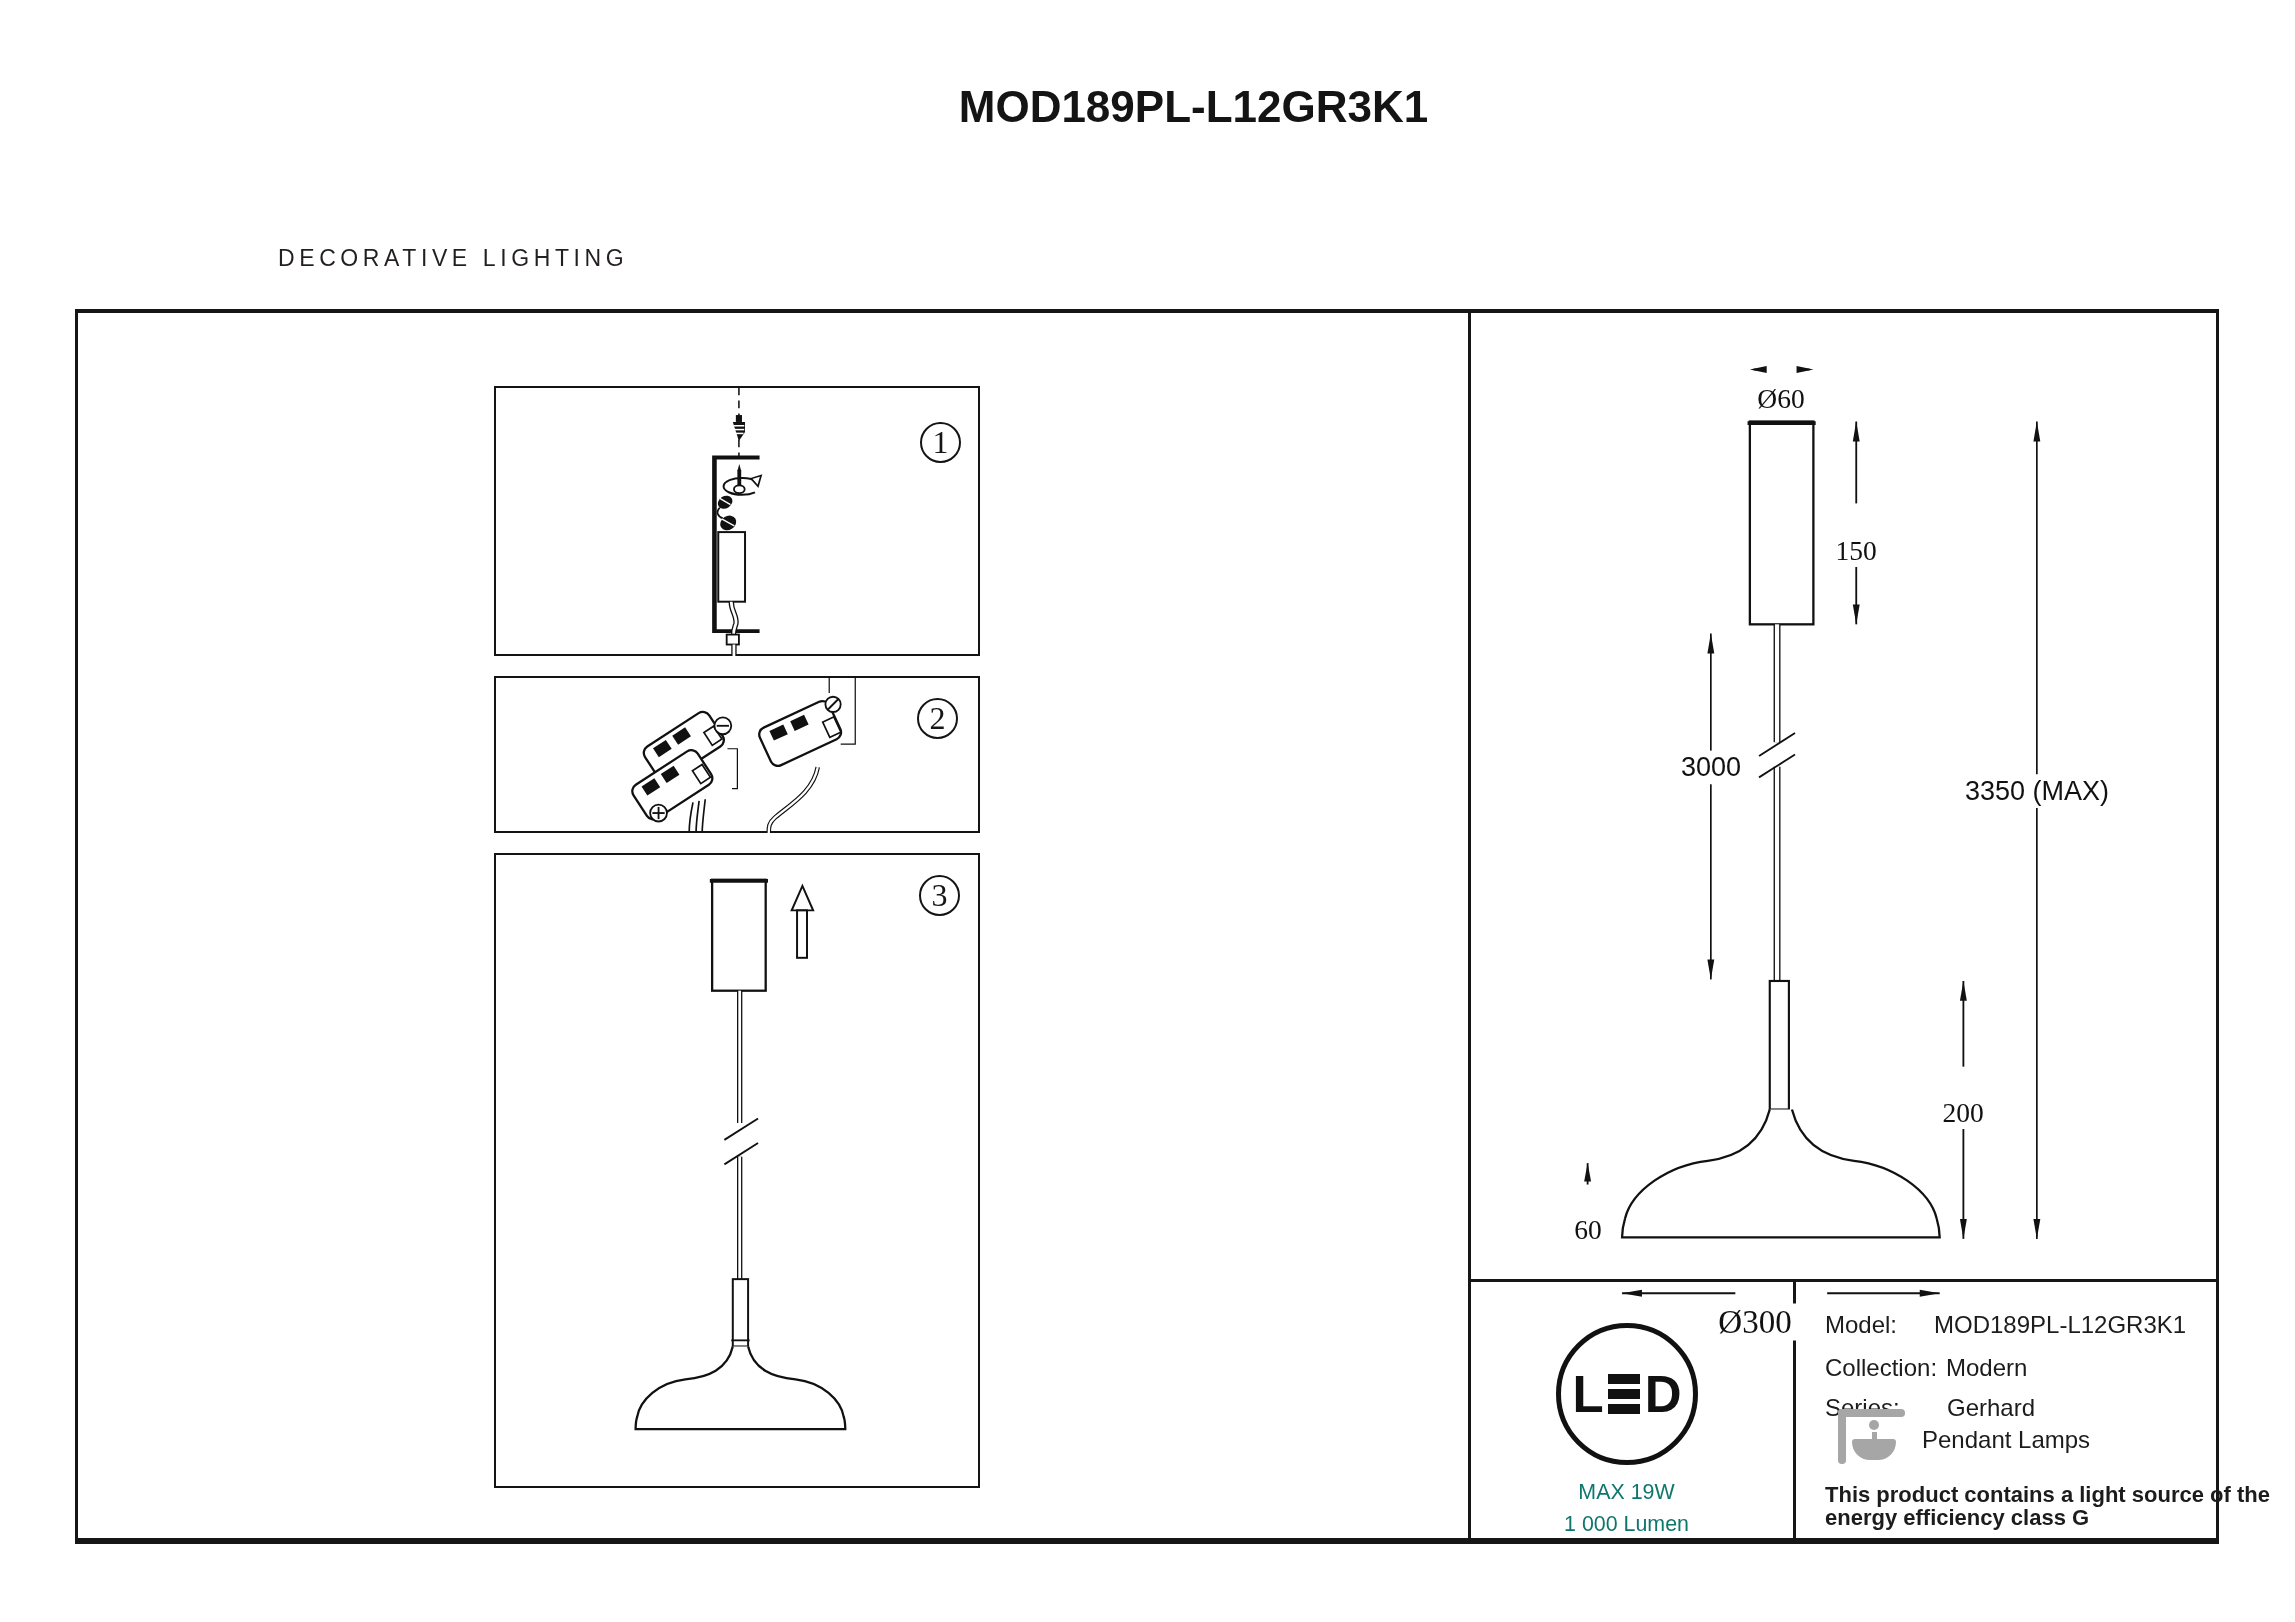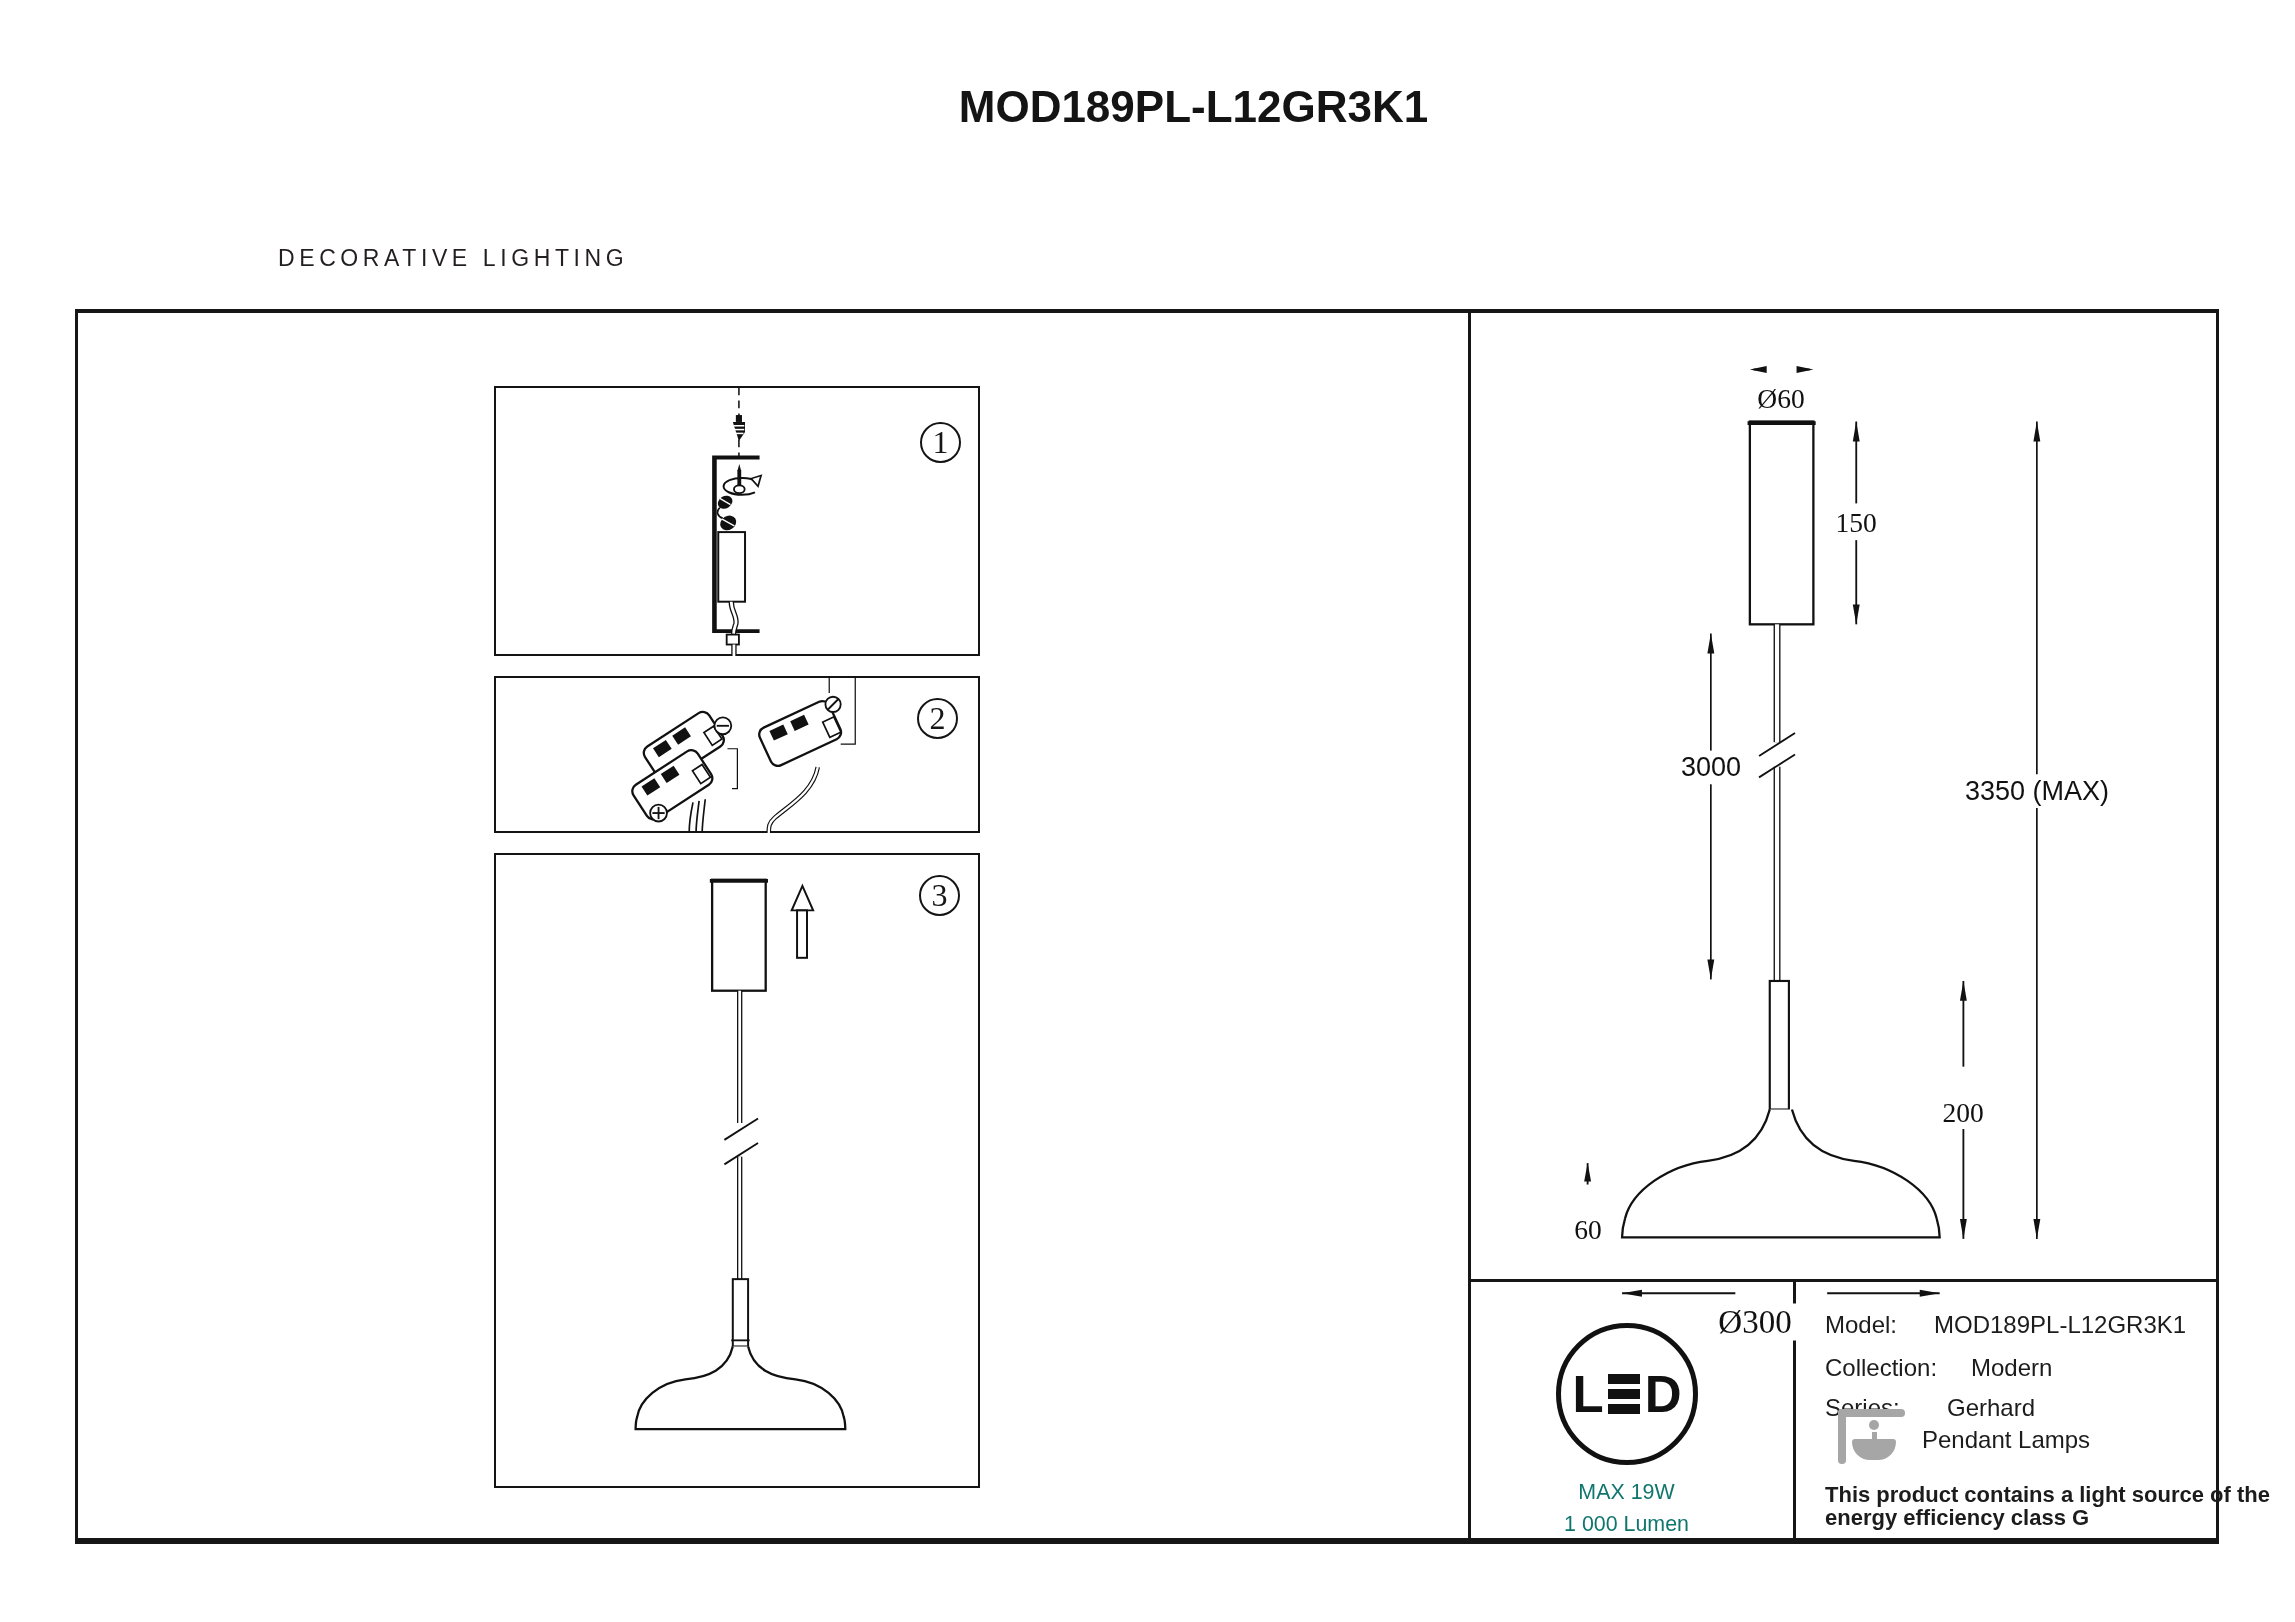--- a/index.html
+++ b/index.html
@@ -254,21 +254,21 @@
 
     <g>
       <line x1="2120" y1="1690" x2="2268" y2="1690" stroke="#111" stroke-width="2.4"></line>
       <line x1="2388" y1="1690" x2="2535" y2="1690" stroke="#111" stroke-width="2.4"></line>
       <polygon points="2120,1690 2146,1685.5 2146,1694.5" fill="#111"></polygon>
       <polygon points="2535,1690 2509,1685.5 2509,1694.5" fill="#111"></polygon>
     </g>
   </svg>
 
   <span class="abs dim dim-serif" style="left:1781px;top:370px;">Ø60</span>
-  <span class="abs dim dim-serif" style="left:1856px;top:494px;">150</span>
+  <span class="abs dim dim-serif" style="left:1856px;top:522px;">150</span>
   <span class="abs dim dim-sans" style="left:1711px;top:767px;">3000</span>
   <span class="abs dim dim-sans" style="left:2037px;top:791px;">3350 (MAX)</span>
   <span class="abs dim dim-serif" style="left:1963px;top:1084px;">200</span>
   <span class="abs dim dim-serif" style="left:1588px;top:1201px;">60</span>
   <span class="abs dim dim-serif" style="left:1755px;top:1293px;font-size:33px;">Ø300</span>
 
   <div class="abs led-circle">
     <div class="led-type">
       <span class="led-letter">L</span>
       <span class="led-ebars">
@@ -278,21 +278,21 @@
         </span>
       <span class="led-letter">D</span>
     </div>
   </div>
   <div class="abs led-sub" style="left:1504px;top:1480px;">MAX 19W</div>
   <div class="abs led-sub" style="left:1504px;top:1512px;">1 000 Lumen</div>
 
   <span class="abs info-label" style="left:1825px;top:1311px;">Model:</span>
   <span class="abs info-value" style="left:1934px;top:1311px;">MOD189PL-L12GR3K1</span>
   <span class="abs info-label" style="left:1825px;top:1354px;">Collection:</span>
-  <span class="abs info-value" style="left:1946px;top:1354px;margin-left:25px;">Modern</span>
+  <span class="abs info-value" style="left:1946px;top:1354px;">Modern</span>
   <span class="abs info-label" style="left:1825px;top:1394px;">Series:</span>
   <span class="abs info-value" style="left:1947px;top:1394px;">Gerhard</span>
 
   <div class="abs">
     <div class="abs gray" style="left:1838px;top:1409px;width:67px;height:7.7px;border-radius:3.8px;"></div>
     <div class="abs gray" style="left:1838px;top:1409px;width:7.7px;height:55px;border-radius:3.8px;"></div>
     <div class="abs gray" style="left:1869px;top:1420px;width:10px;height:10px;border-radius:50%;"></div>
     <div class="abs gray" style="left:1872px;top:1432px;width:5.4px;height:8.4px;"></div>
     <div class="abs gray" style="left:1852px;top:1439px;width:44px;height:21.4px;border-radius:3.8px 3.8px 22px 22px;"></div>
   </div>

